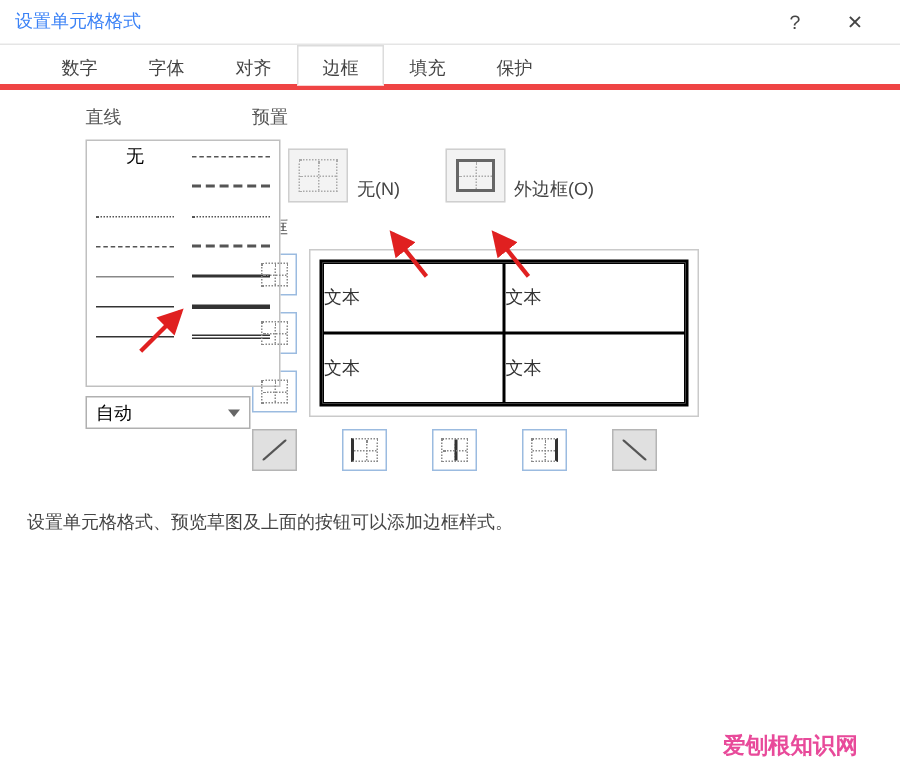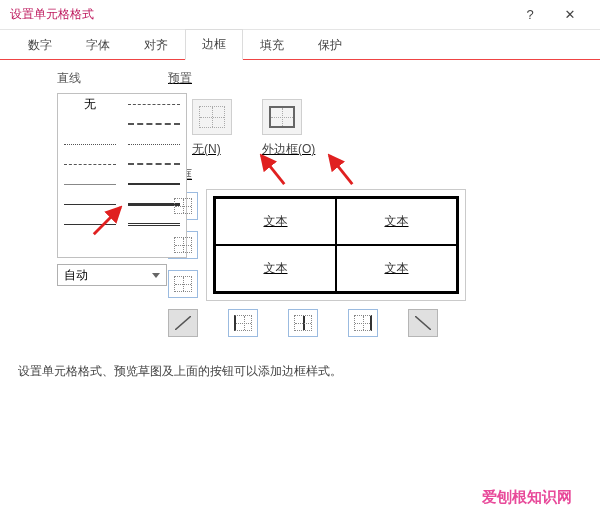--- a/index.html
+++ b/index.html
@@ -12,28 +12,27 @@
   overflow: hidden;
   position: relative;
 }
 .titlebar {
   display: flex;
   align-items: center;
   padding: 6px 10px;
   height: 30px;
   border-bottom: 1px solid #e5e5e5;
 }
-.titlebar .title { flex: 1; color: #be185d; }
+.titlebar .title { flex: 1; color: #3b82f6; }
 .titlebar .winbtn { width: 40px; text-align: center; font-size: 13px; color: #444; cursor: pointer; }
 .tabs {
   display: flex;
-  padding: 0 11px;
-  border-bottom: 1px solid #ef4444;
+  padding: 0 24px;
+  border-bottom: 4px solid #ef4444;
   height: 30px;
-  align-items: flex-end;
 }
 .tab {
   padding: 6px 16px;
   color: #444;
   cursor: pointer;
   border: 1px solid transparent;
   border-bottom: none;
   margin-bottom: -1px;
 }
 .tab.active {
@@ -46,21 +45,20 @@
   padding: 10px 14px 0 14px;
 }
 .left {
   width: 140px;
   flex-shrink: 0;
   padding-left: 43px;
 }
 .right {
   flex: 1;
   padding-left: 14px;
-  text-decoration: underline;
 }
 .section-label { color: #555; margin-bottom: 6px; display: block; }
 .stylebox {
   border: 1px solid #c0c0c0;
   width: 130px;
   height: 165px;
   position: relative;
   background: #fff;
 }
 .style-row {
@@ -81,22 +79,22 @@
   justify-content: space-between;
   cursor: pointer;
 }
 .presets {
   display: flex;
   gap: 30px;
   padding: 6px 0 8px 24px;
 }
 .preset {
   display: flex;
-  flex-direction: column;
-  align-items: flex-start;
+  flex-direction: row;
+  align-items: flex-end;
   gap: 6px;
 }
 .preset-box {
   width: 40px; height: 36px;
   border: 1px solid #cfcfcf;
   background: #f3f3f3;
   display: flex; align-items: center; justify-content: center;
   cursor: pointer;
 }
 .preset-inner {
@@ -145,21 +143,21 @@
 }
 .preview-inner {
   width: 100%; height: 100%;
   border: 2px solid #000;
   display: grid;
   grid-template-columns: 1fr 1fr;
   grid-template-rows: 1fr 1fr;
 }
 .pcell {
   border: 1px solid #000;
-  display: flex; align-items: center; justify-content: center;
+  display: flex; align-items: center; justify-content: flex-start;
   font-size: 12px; color: #333;
 }
 .bottom-row {
   display: flex;
   gap: 30px;
   margin-top: 4px;
   padding-left: 0;
 }
 .helptext {
   padding: 26px 18px 0 18px;

